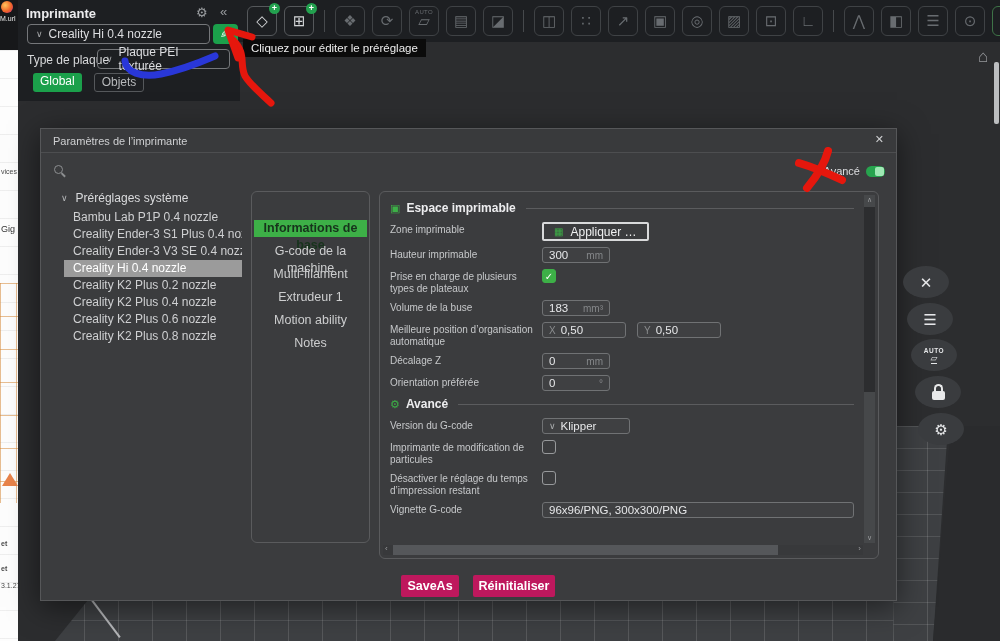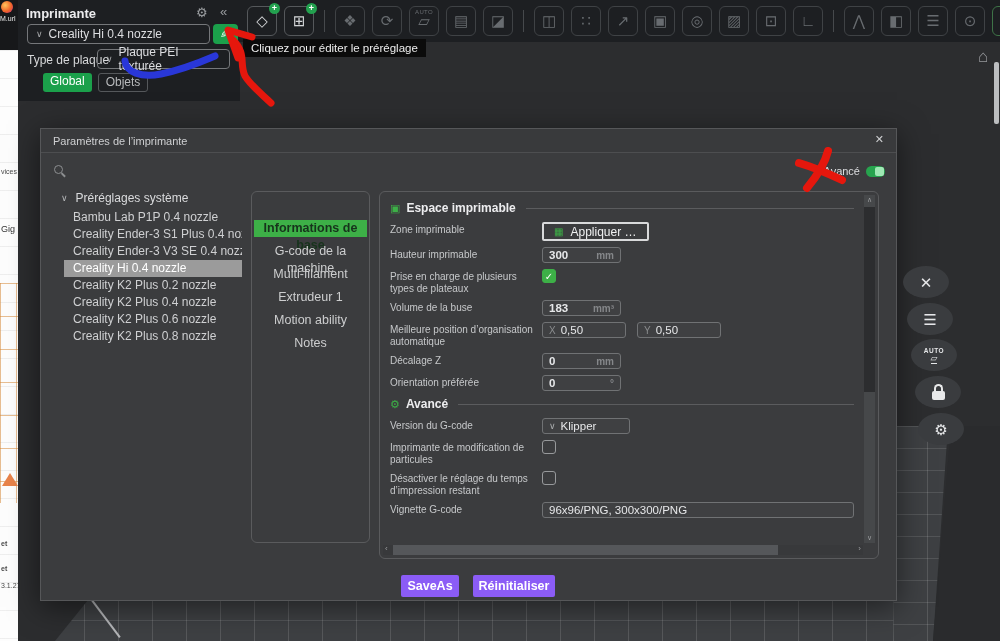--- a/index.html
+++ b/index.html
@@ -57,21 +57,21 @@
   .pp-collapse{ position:absolute; left:202px; top:4px; font-size:13px; color:#9a9da0; }
   .pp-drop{ position:absolute; border:1px solid #75777a; border-radius:4px; height:20px;
     display:flex; align-items:center; gap:6px; padding:0 8px; color:#dcdde0; font-size:12px; }
   .pp-drop .chev{ font-size:9px; color:#a9abad; }
   .pp-preset{ left:9px; top:24px; width:183px; }
   .pp-edit{ position:absolute; left:195px; top:24px; width:25px; height:20px; background:#1ba04b;
     border-radius:4px; display:flex; align-items:center; justify-content:center; }
   .pp-edit span{ color:#fff; font-size:12px; transform:scaleX(-1); }
   .pp-plate-label{ position:absolute; left:9px; top:53px; font-size:12px; color:#d7d8da; }
   .pp-plate{ left:79px; top:49px; width:133px; }
-  .pp-tabs{ position:absolute; left:25px; top:73px; display:flex; gap:6px; }
+  .pp-tabs{ position:absolute; left:15px; top:73px; display:flex; gap:12px; }
   .pp-tab{ font-size:12px; padding:1px 7px 2px; border-radius:3px; }
   .pp-tab.on{ background:#1ba04b; color:#fff; }
   .pp-tab.off{ color:#b7b9bb; border:1px solid #55585b; }
   
   .tooltip{ position:absolute; left:243px; top:39px; background:#0b0b0b; color:#ececec;
     font-size:11.5px; padding:3px 8px; white-space:nowrap; z-index:30; }
   
   .dialog{ position:absolute; left:40px; top:128px; width:857px; height:473px; background:#3b3c3e;
     border:1px solid #565759; box-shadow:0 6px 28px rgba(0,0,0,.5); z-index:20; }
   .dlg-titlebar{ position:absolute; left:0; top:0; width:100%; height:24px; background:#393a3c;
@@ -107,40 +107,40 @@
   #settings-rows{ position:absolute; left:10px; top:6px; width:464px; height:346px; overflow:hidden; }
   .sec-head{ display:flex; align-items:center; gap:6px; margin:3px 0 7px; }
   .sec-ico{ color:#3db047; font-size:11px; }
   .sec-title{ font-weight:bold; font-size:12px; color:#ededef; }
   .sec-line{ flex:1; height:1px; background:#5b5c5e; margin-left:4px; }
   .set-row{ display:flex; margin-bottom:6px; align-items:flex-start; }
   .set-label{ width:152px; flex:none; font-size:10px; color:#c6c8ca; line-height:1.15; padding-top:2px; }
   .set-ctrl{ display:flex; gap:11px; flex:1; align-items:center; }
   .field{ background:#3f4042; border:1px solid #707274; border-radius:3px; height:16px;
     display:flex; align-items:center; font-size:11.5px; color:#e6e7e9; padding:0 6px; position:relative; }
-  .unit-field{ width:79px;font-weight:bold; }
+  .unit-field{ width:68px; }
   .funit{ position:absolute; right:6px; color:#85878a; font-size:10px; }
   .wide{ flex:1; }
   .xy-field{ width:84px; }
   .fpre{ color:#8a8c8e; font-size:10px; margin-right:5px; }
   .drop-field{ width:88px; }
   .fchev{ color:#aaacae; font-size:9px; margin-right:5px; }
   .cb{ width:14px; height:14px; border-radius:3px; background:#3b3c3e; border:1px solid #97999b;
     color:#fff; font-size:10px; display:flex; align-items:center; justify-content:center; flex:none; }
   .cb.on{ background:#3db047; border-color:#3db047; }
   .apply-btn{ height:19px; border:2px solid #d9dadb; border-radius:2px; display:flex; align-items:center;
     gap:7px; padding:0 10px; font-size:12px; color:#f0f1f2; background:#3b3c3e; }
   .apply-ico{ color:#3db047; font-size:10px; }
   .vscroll{ position:absolute; right:3px; top:3px; width:11px; height:348px; background:#46484a; }
   .vthumb{ position:absolute; left:0; top:12px; width:11px; height:185px; background:#2c2d2f; }
   .varrow{ position:absolute; width:11px; text-align:center; font-size:7px; color:#9a9c9e; left:0; }
   .hscroll{ position:absolute; left:3px; bottom:3px; height:10px; width:480px; background:#38393b; }
   .hthumb{ position:absolute; left:10px; top:0; width:385px; height:10px; background:#55575a; }
   .harrow{ position:absolute; top:-1px; font-size:8px; color:#9a9c9e; }
-  .dlg-btn{ position:absolute; top:446px; height:22px; background:#8b5cf6; border-radius:2px;
+  .dlg-btn{ position:absolute; top:446px; height:22px; background:#be185d; border-radius:2px;
     color:#ffffff; font-weight:bold; font-size:12.5px; display:flex; align-items:center; justify-content:center; }
   
   #side-buttons{ position:absolute; left:0; top:0; z-index:25; }
   .oval{ position:absolute; width:46px; height:32px; background:#3a3c3f; border-radius:50%;
     display:flex; flex-direction:column; align-items:center; justify-content:center; color:#e6e7e9; }
   .oval .g{ font-size:15px; line-height:1; }
   .oval .mini{ font-size:6.5px; font-weight:bold; letter-spacing:.5px; }
   .oval .mini-g{ font-size:9px; line-height:1; border-bottom:1.5px solid #e6e7e9; }
   .lock-shackle{ width:9px; height:7px; border:2px solid #e8e9ea; border-bottom:none;
     border-radius:5px 5px 0 0; }

